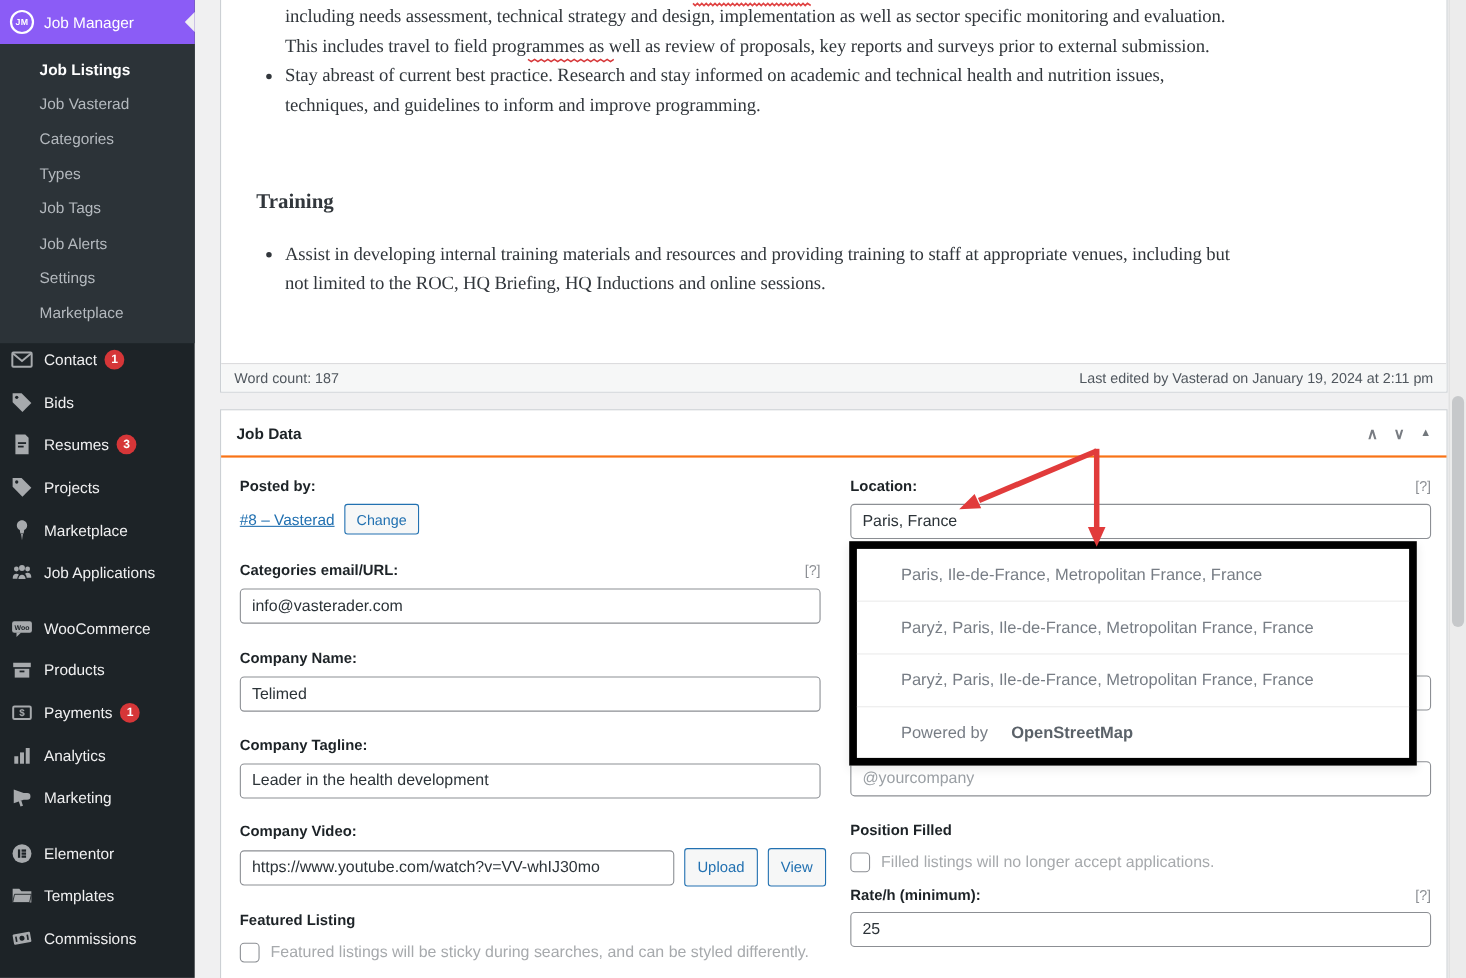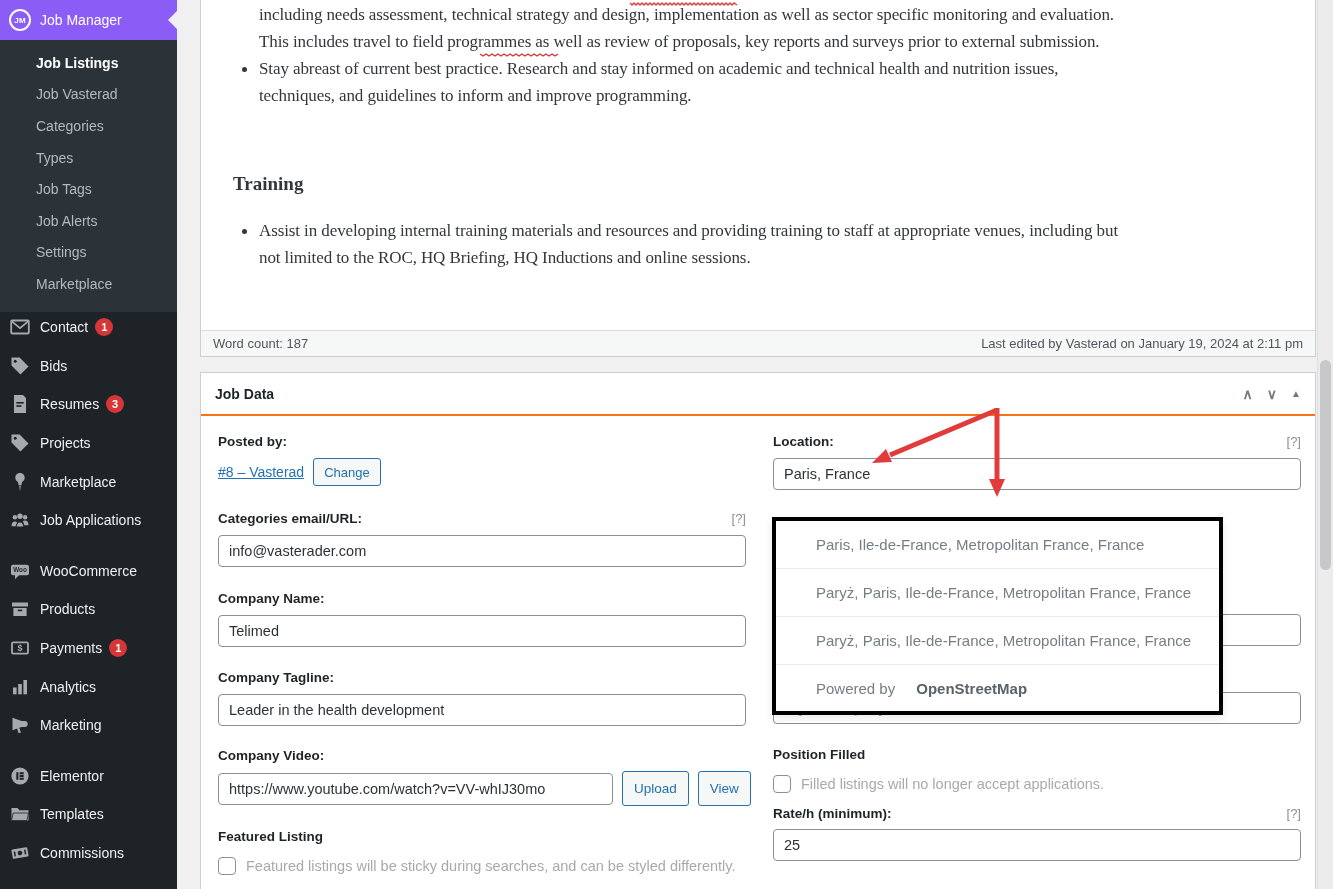--- a/index.html
+++ b/index.html
@@ -61,22 +61,22 @@
   .btn-secondary{display:inline-flex;align-items:center;justify-content:center;height:26px;padding:0 10px;
     background:#f6f7f7;border:1px solid #2271b1;border-radius:3px;color:#2271b1;font-size:13px;
     font-family:"Liberation Sans",sans-serif;cursor:pointer;}
   .video-row{display:flex;gap:9px;margin-top:7px;align-items:center;}
   .video-row .txt-input{width:395px;flex:none;}
   .btn-md{height:33px;padding:0 11px;font-size:13.5px;border-radius:3px;}
   .chk-row{display:flex;align-items:center;gap:10px;margin-top:12px;}
   .chk{width:18px;height:18px;flex:none;border:1px solid #8c8f94;border-radius:4px;background:#fff;box-sizing:border-box;cursor:pointer;}
   .chk-desc{font-size:14.5px;color:#a7aaad;white-space:nowrap;}
   
-  .loc-dropdown{position:absolute;left:772px;top:517px;width:451px;background:#fff;z-index:20;
-    border:4px solid #000000;box-shadow:0 3px 9px rgba(0,0,0,.09);box-sizing:border-box;}
+  .loc-dropdown{position:absolute;left:772px;top:492px;width:516px;background:#fff;z-index:20;
+    border:7px solid #000000;box-shadow:0 3px 9px rgba(0,0,0,.09);box-sizing:border-box;}
   .loc-item{height:47px;display:flex;align-items:center;padding-left:40px;font-size:15px;color:#777d85;
     border-bottom:1px solid #ececec;cursor:pointer;white-space:nowrap;}
   .loc-powered{height:46px;display:flex;align-items:center;padding-left:40px;font-size:15px;color:#777d85;gap:21px;}
   .loc-powered b{color:#5b6269;cursor:pointer;}
   
   .overlay{position:absolute;left:0;top:0;width:1333px;height:889px;z-index:60;pointer-events:none;}
   
   .scrollbar{position:absolute;right:0;top:0;width:16px;height:889px;background:#ececec;border-left:1px solid #dfdfdf;z-index:70;box-sizing:border-box;}
   .scroll-thumb{position:absolute;left:2px;top:360px;width:11px;height:210px;background:#c6c8ca;border-radius:6px;}
 </style>

